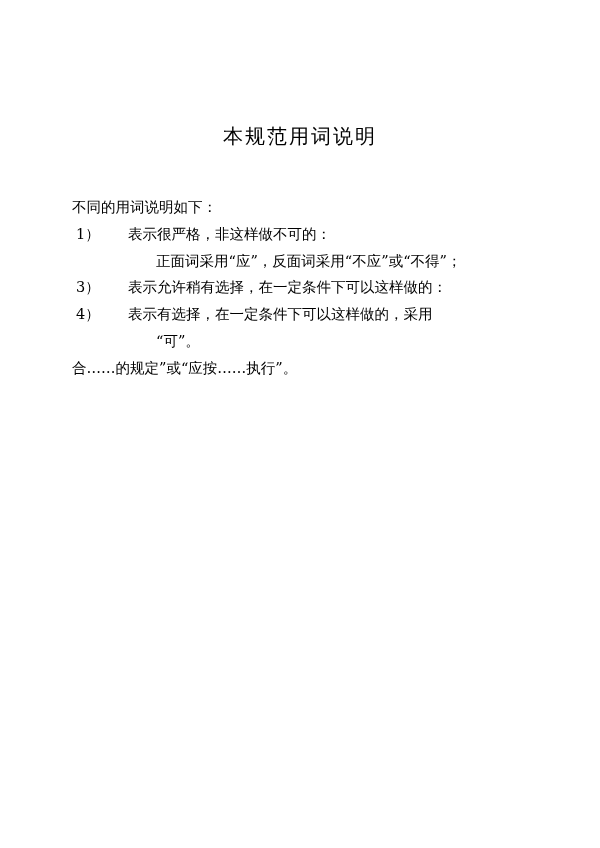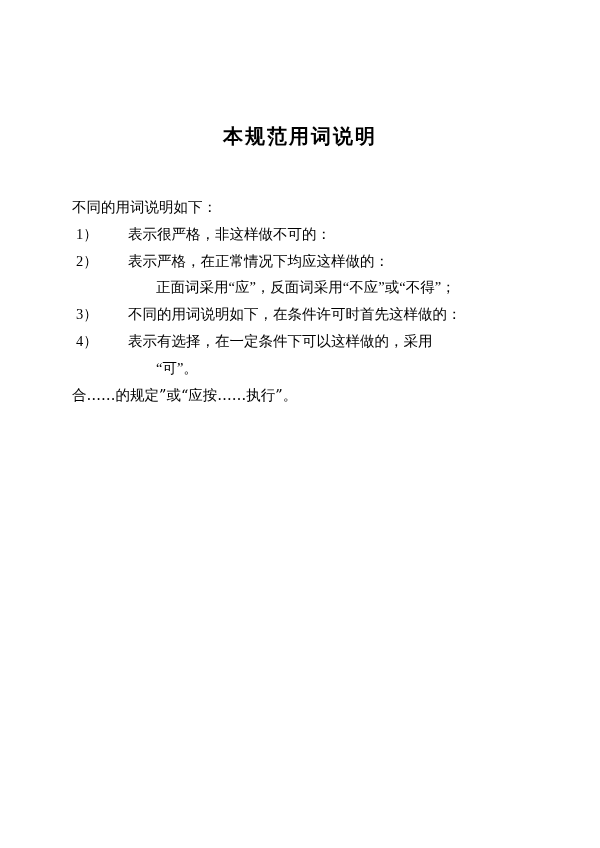--- a/index.html
+++ b/index.html
@@ -18,21 +18,21 @@
   .page {
     position: relative;
     width: 600px;
     height: 848px;
     box-sizing: border-box;
     padding: 0 72px;
   }
   .page-title {
     text-align: center;
     font-size: 20px;
-    font-weight: bold;
+    font-weight: normal;
     letter-spacing: 2px;
     margin-top: 122px;
     margin-bottom: 0;
     line-height: 1.4;
     font-family: "DejaVu Serif", "Liberation Serif", serif;
   }
   .body-block {
     margin-top: 44px;
     font-size: 14.5px;
     line-height: 1.85;
@@ -47,21 +47,20 @@
     font-size: 14px;
   }
   .para-lead {
     padding-left: 28px;
     text-indent: 0;
   }
   .list {
     margin: 0;
     padding: 0;
     list-style: none;
-    font-family: Liberation Serif, serif;
   }
   .list-item {
     margin: 0;
     padding: 0;
   }
   .item-line {
     display: block;
     padding-left: 56px;
     text-indent: -26px;
     line-height: 1.85;
@@ -103,28 +102,25 @@
     <div class="para">
       <div>不同的用词说明如下：</div>
 
       <ul class="list">
         <li class="list-item">
           <span class="item-line">
             <span class="item-marker">1）</span><span>表示很严格，非这样做不可的：</span>
           </span>
         </li>
         <li class="list-item">
-          <span class="item-line">
-            <span class="item-marker">2）</span><span>表示严格，在正常情况下均应这样做的：</span>
-          </span>
           <span class="item-sub">正面词采用“应”，反面词采用“不应”或“不得”；</span>
         </li>
         <li class="list-item">
           <span class="item-line">
-            <span class="item-marker">3）</span><span>不同的用词说明如下，在条件许可时首先这样做的：</span>
+            <span class="item-marker">3）</span><span>表示允许稍有选择，在一定条件下可以这样做的：</span>
           </span>
         </li>
         <li class="list-item">
           <span class="item-line">
             <span class="item-marker">4）</span><span>表示有选择，在一定条件下可以这样做的，采用</span>
           </span>
           <span class="item-cont">“可”。</span>
         </li>
       </ul>
     </div>

